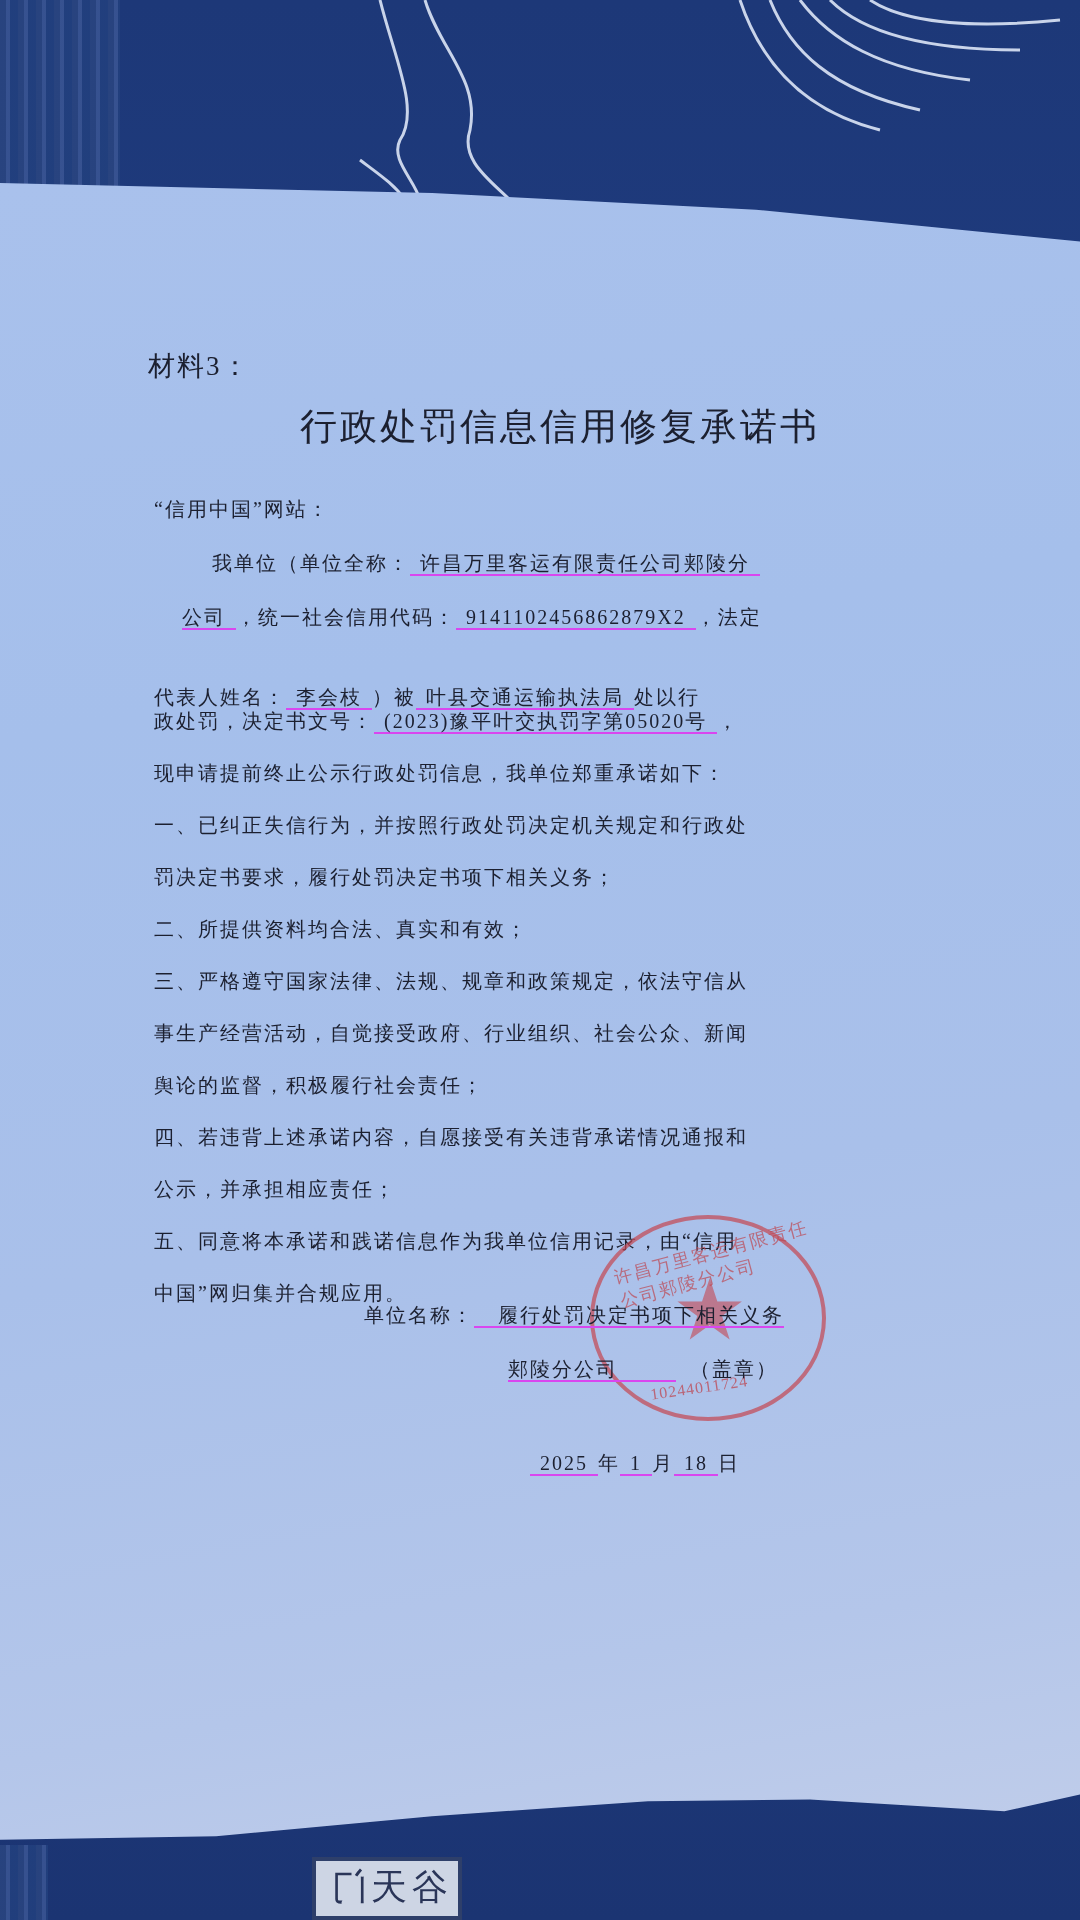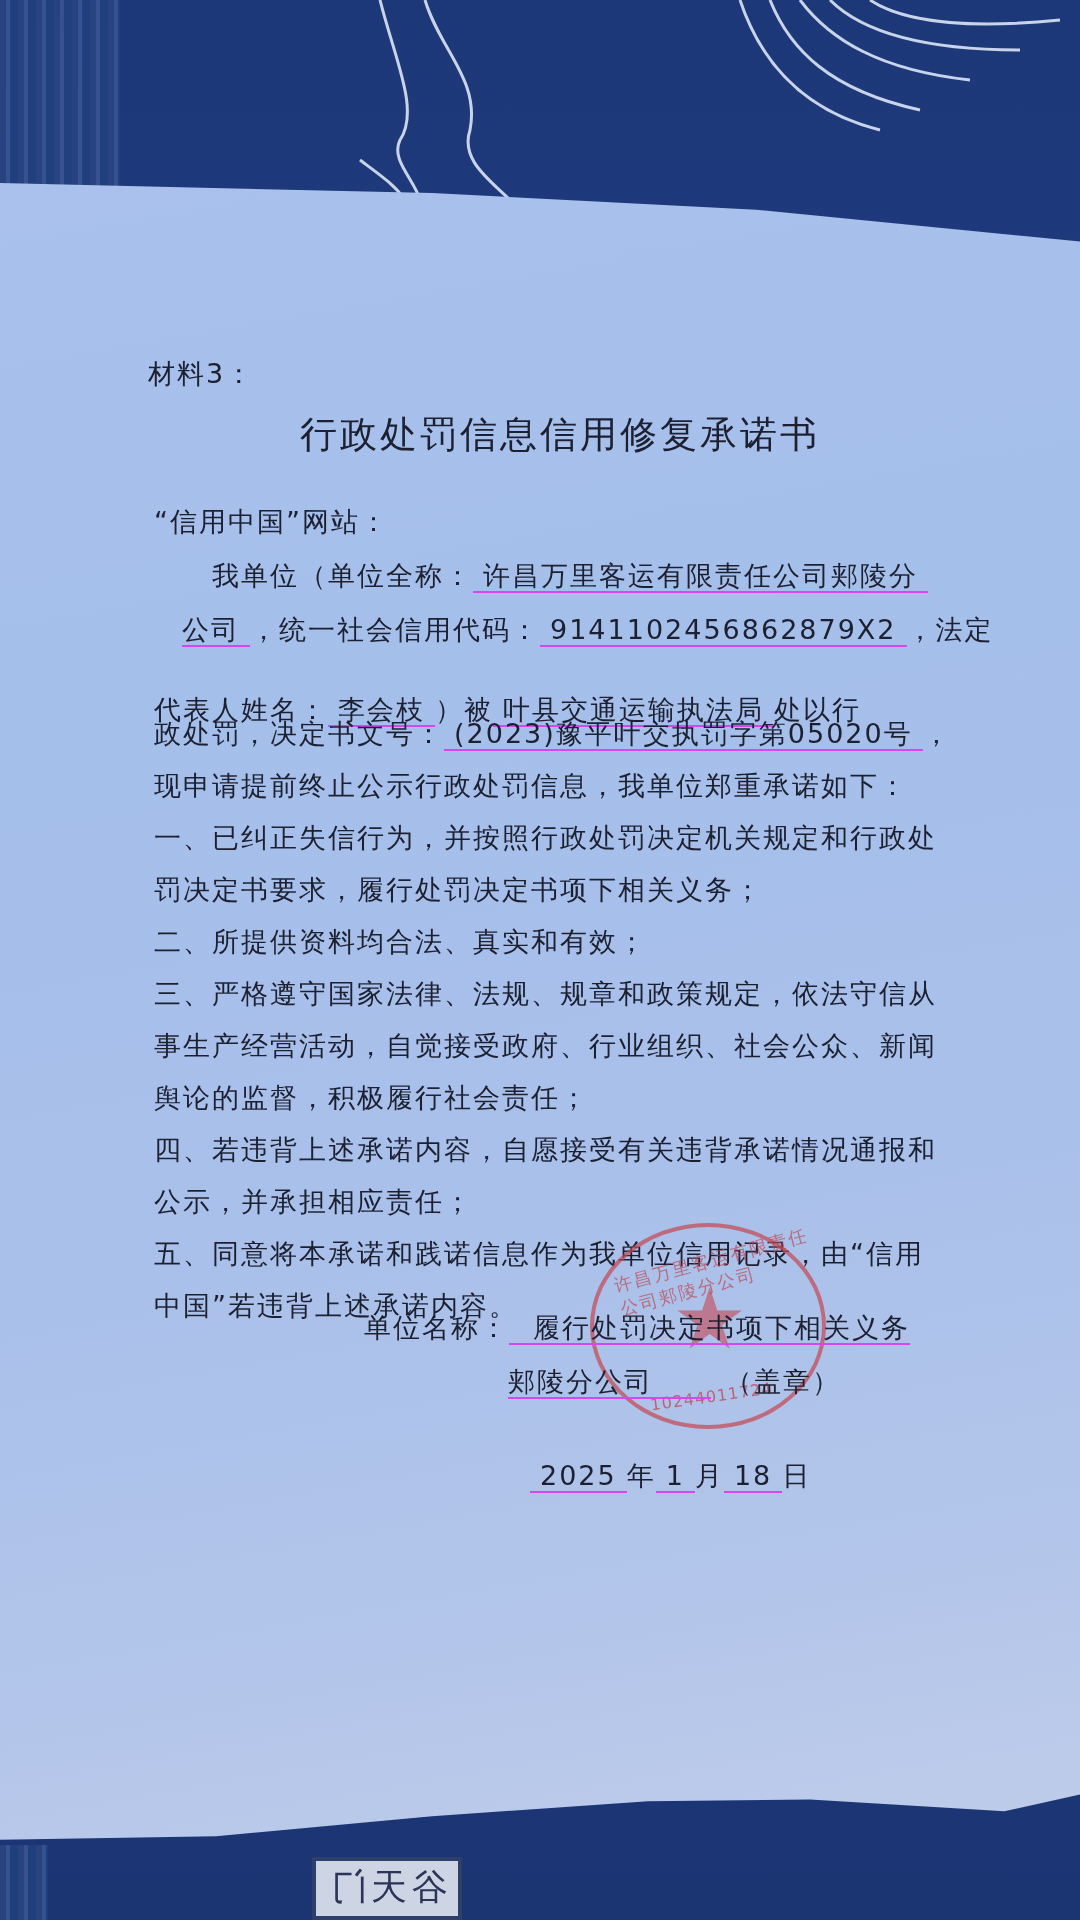--- a/index.html
+++ b/index.html
@@ -6,22 +6,22 @@
   body{width:1080px;height:1920px;position:relative;overflow:hidden;background:#1e3a7a;font-family:"DejaVu Sans","Liberation Sans",sans-serif;}
   .bg{position:absolute;inset:0;background:linear-gradient(180deg,#1d3878 0%,#213f86 50%,#1b3472 100%);}
   .pillar{position:absolute;left:0;top:0;width:120px;height:190px;background:repeating-linear-gradient(90deg,#2a4580 0 6px,#3b5694 6px 10px,#22407e 10px 18px);opacity:.85;}
   .pillar.b{top:1845px;height:80px;width:48px;}
   .art{position:absolute;left:0;top:0;width:1080px;height:200px;}
   .paper{position:absolute;left:0;top:183px;width:1080px;height:1670px;
     background:linear-gradient(170deg,#a9c1ec 0%,#a5bfeb 30%,#a9c0ea 60%,#b4c6ea 85%,#c0cdea 100%);
     clip-path:polygon(0 0,40% 0.6%,70% 1.6%,100% 3.5%,100% 96.5%,93% 97.5%,75% 96.8%,60% 96.9%,40% 97.8%,20% 99%,0 99.2%);}
   .sign{position:absolute;left:312px;top:1857px;width:150px;height:63px;background:#cdd5e4;border:4px solid #2e3f6a;box-sizing:border-box;}
   .sign span{display:block;text-align:center;color:#2a3558;font-size:36px;line-height:52px;letter-spacing:4px;transform:scaleX(-1);}
-  .doc{position:absolute;left:0;top:8px;width:1080px;height:1768px;color:#1c2030;}
-  .t{position:absolute;white-space:nowrap;font-size:27px;letter-spacing:2px;}
+  .doc{position:absolute;left:0;top:0;width:1080px;height:1768px;color:#1c2030;font-family:Liberation Serif, serif;}
+  .t{position:absolute;white-space:nowrap;font-size:20px;letter-spacing:2px;}
   .u{border-bottom:2px solid #d946ef;display:inline-block;padding:0 10px;line-height:1.1;}
   .label{left:148px;top:348px;font-size:27px;}
   .title{left:300px;top:402px;font-size:37px;letter-spacing:3px;}
   .stamp{position:absolute;left:590px;top:1215px;width:236px;height:206px;border:4px solid rgba(196,70,80,.7);border-radius:50%;box-sizing:border-box;}
   .stamp .star{position:absolute;left:78px;top:50px;font-size:84px;color:rgba(196,70,80,.6);line-height:1;}
   .stamp .code{position:absolute;left:56px;top:160px;font-size:16px;color:rgba(190,70,80,.75);letter-spacing:1px;transform:rotate(-8deg);}
   .stamp .arc{position:absolute;left:20px;top:20px;font-size:18px;color:rgba(190,70,80,.7);letter-spacing:2px;transform:rotate(-15deg);}
 </style>
 </head>
 <body>
@@ -69,21 +69,21 @@
 
   <div class="t" style="left:154px;top:812px;">一、已纠正失信行为，并按照行政处罚决定机关规定和行政处</div>
   <div class="t" style="left:154px;top:864px;">罚决定书要求，履行处罚决定书项下相关义务；</div>
   <div class="t" style="left:154px;top:916px;">二、所提供资料均合法、真实和有效；</div>
   <div class="t" style="left:154px;top:968px;">三、严格遵守国家法律、法规、规章和政策规定，依法守信从</div>
   <div class="t" style="left:154px;top:1020px;">事生产经营活动，自觉接受政府、行业组织、社会公众、新闻</div>
   <div class="t" style="left:154px;top:1072px;">舆论的监督，积极履行社会责任；</div>
   <div class="t" style="left:154px;top:1124px;">四、若违背上述承诺内容，自愿接受有关违背承诺情况通报和</div>
   <div class="t" style="left:154px;top:1176px;">公示，并承担相应责任；</div>
   <div class="t" style="left:154px;top:1228px;">五、同意将本承诺和践诺信息作为我单位信用记录，由“信用</div>
-  <div class="t" style="left:154px;top:1280px;">中国”若违背上述承诺内容。</div>
+  <div class="t" style="left:154px;top:1280px;">中国”网归集并合规应用。</div>
 
   <div class="stamp">
     <div class="arc">许昌万里客运有限责任公司郏陵分公司</div>
     <div class="star">★</div>
     <div class="code">10244011724</div>
   </div>
 
   <div class="t" style="left:364px;top:1302px;">
     <span>单位名称：</span><span class="u" style="padding:0 0 0 24px">履行处罚决定书项下相关义务</span>
   </div>

